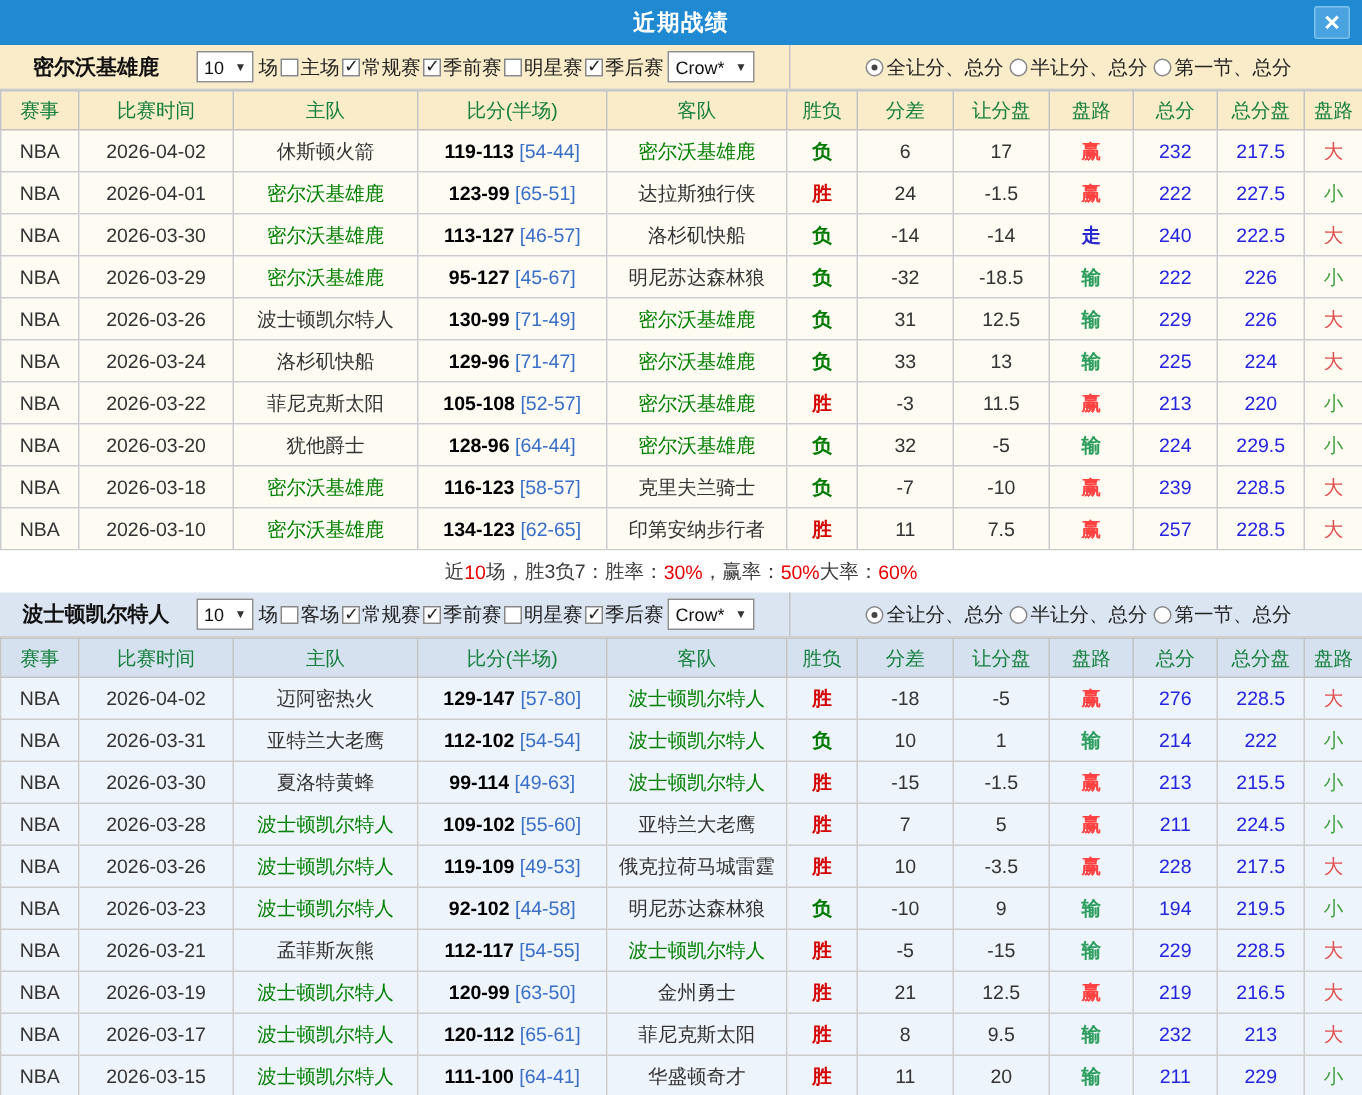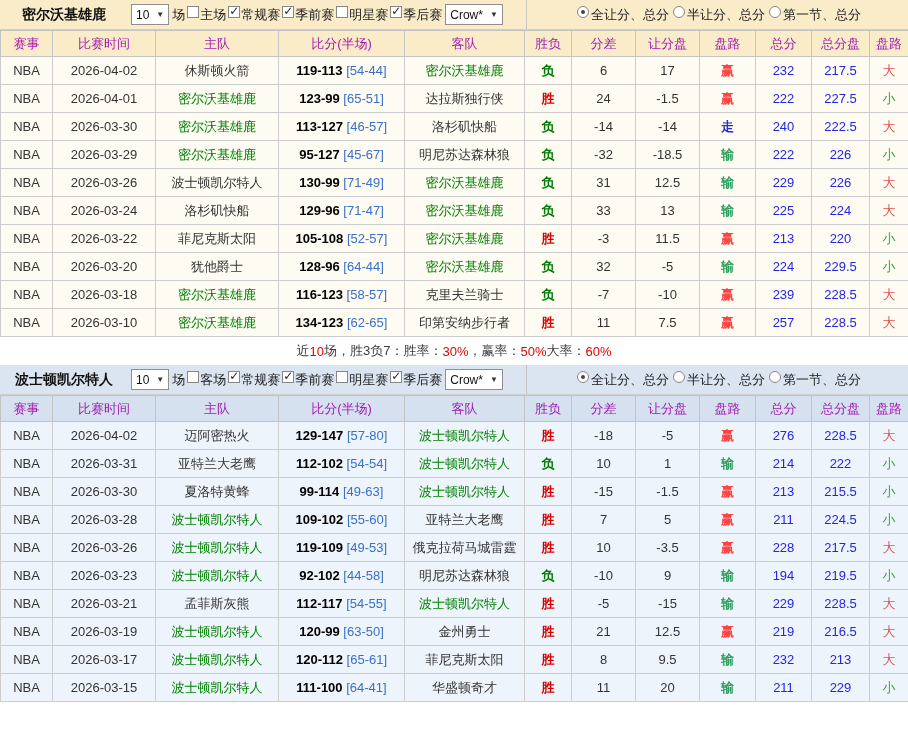--- a/index.html
+++ b/index.html
@@ -17,30 +17,30 @@
   
   .filterbar{height:30px;display:flex;align-items:stretch;border-bottom:1px solid #cfcfcf;}
   .filterbar.cream{background:#faecc9;}
   .filterbar.blue{background:#dbe5f2;}
   .f-left{flex:0 0 527px;display:flex;align-items:center;border-right:1px solid #c4c4c4;font-size:13px;color:#222;}
   .f-right{flex:1;display:flex;align-items:center;justify-content:center;font-size:13px;color:#222;}
   .team{width:128px;text-align:center;font-weight:bold;font-size:14px;color:#111;white-space:nowrap;}
   .sel{background:#fff;border:1px solid #8f8f8f;height:21px;display:inline-flex;align-items:center;
     padding:0 4px;font-size:12px;color:#111;gap:7px;cursor:pointer;margin:0 3px;white-space:nowrap;}
   .sel .arr{font-size:8px;color:#333;}
-  .cbwrap{display:inline-flex;cursor:pointer;white-space:nowrap;}
+  .cbwrap{display:inline-flex;align-items:center;cursor:pointer;white-space:nowrap;}
   .cb{width:12px;height:12px;border:1px solid #878787;background:#fff;display:inline-block;position:relative;margin:0 1px 0 2px;}
   .cb.checked::after{content:"\2713";position:absolute;left:0px;top:-3px;font-size:12px;font-weight:bold;color:#222;}
-  .radwrap{display:inline-flex;cursor:pointer;margin:0 2px;white-space:nowrap;}
+  .radwrap{display:inline-flex;align-items:center;cursor:pointer;margin:0 2px;white-space:nowrap;}
   .radio{width:12px;height:12px;border:1px solid #878787;border-radius:50%;background:#fff;position:relative;display:inline-block;margin-right:2px;}
   .radio.sel::after{content:"";position:absolute;left:3px;top:3px;width:4px;height:4px;border-radius:50%;background:#444;}
 
   
   table{border-collapse:collapse;table-layout:fixed;width:908px;font-size:13px;}
-  th{height:26px;font-weight:normal;color:#a21caf;border:1px solid #c3c3c3;padding:0;text-align:center;}
+  th{height:26px;font-weight:normal;color:#15803d;border:1px solid #c3c3c3;padding:0;text-align:center;}
   td{height:28px;color:#333;border:1px solid #cccccc;padding:0;text-align:center;white-space:nowrap;overflow:hidden;}
   .theme-cream th{background:#faecc9;}
   .theme-cream td{background:#fdfbf2;}
   .theme-blue th{background:#d5e1ef;}
   .theme-blue td{background:#eef4fb;}
   .hl{color:#008000;}
   .score{font-weight:bold;color:#000;}
   .half{color:#3a6fc8;}
   .c-sheng{color:#d40000;font-weight:bold;}
   .c-fu{color:#007a00;font-weight:bold;}
@@ -52,20 +52,26 @@
   .t-total{color:#2525e0;}
 
   
   .summary{height:28px;display:flex;align-items:center;justify-content:center;background:#fff;font-size:13px;color:#3c3c3c;}
   .summary .red{color:#e60000;}
 </style>
 </head>
 <body>
 
 <div class="panel">
+  <div class="titlebar">
+    <span class="title">近期战绩</span>
+    <button class="close-btn">
+        <span>✕</span>
+      </button>
+  </div>
   <div id="sections">
   <div>
     <div class="filterbar cream">
       <div class="f-left">
         <span class="team">密尔沃基雄鹿</span>
         <span class="sel">
               <span class="sel-val">10</span>
               <span class="arr">▼</span>
             </span>
         <span class="suffix">场</span>

